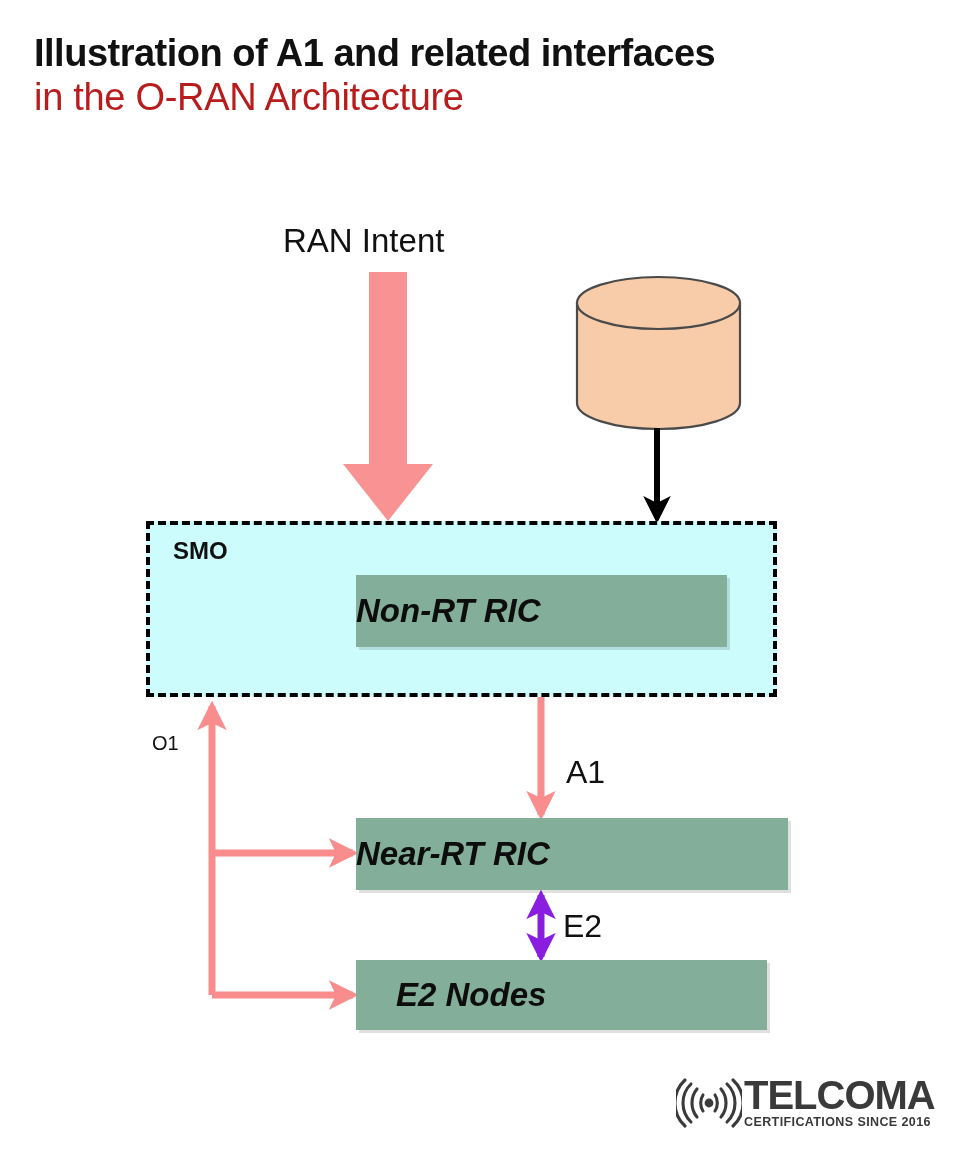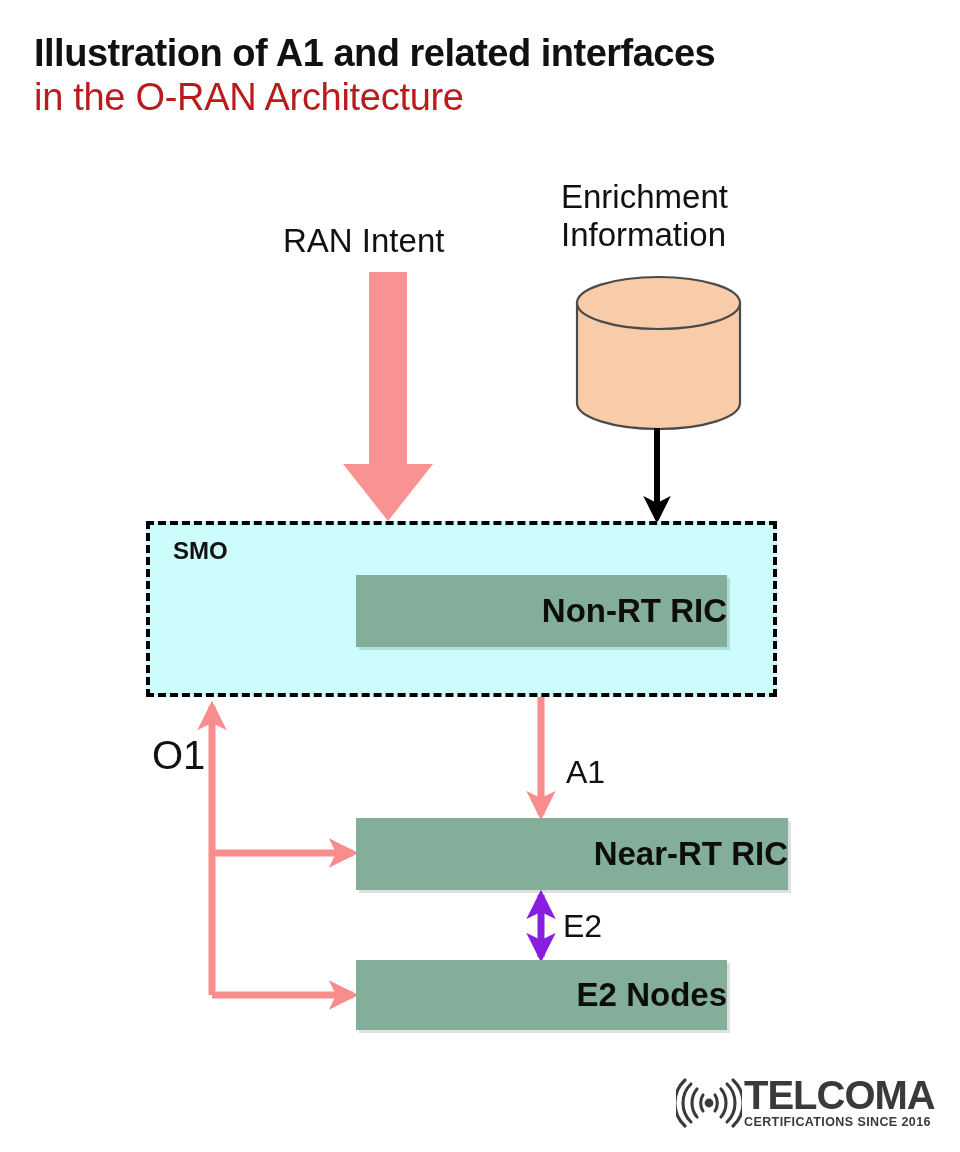--- a/index.html
+++ b/index.html
@@ -50,21 +50,21 @@
     font-weight: normal;
     line-height: 1.16;
     white-space: nowrap;
   }
   #label-ran-intent { left: 283px; top: 222px; }
   #label-enrichment {
     left: 561px;
     top: 178px;
     text-align: left;
   }
-  #label-o1 { left: 152px; top: 732px; font-size: 40px; }
+  #label-o1 { left: 152px; top: 732px; font-size: 20px; }
   #label-a1 { left: 566px; top: 734px; font-size: 32px; margin-top: 20px; }
   #label-e2 { left: 563px; top: 908px; font-size: 32px; }
 
   
   #vector {
     position: absolute;
     left: 0;
     top: 0;
     width: 960px;
     height: 1152px;
@@ -90,21 +90,22 @@
     color: #111111;
   }
 
   
   .node-box {
     position: absolute;
     background: #83ae99;
     box-shadow: 3px 3px 0 rgba(0,0,0,0.12);
     display: flex;
     align-items: center;
-    justify-content: flex-end;
+    justify-content: flex-start;
+    font-style: italic;
   }
   .node-label {
     font-size: 33px;
     font-weight: bold;
     color: #0d0d0d;
     white-space: nowrap;
   }
   #node-nonrt {
     left: 356px;
     top: 575px;
@@ -115,20 +116,21 @@
     left: 356px;
     top: 818px;
     width: 432px;
     height: 72px;
   }
   #node-e2nodes {
     left: 356px;
     top: 960px;
     width: 371px;
     height: 70px;
+    padding-left: 40px;
   }
 
   
   #brand-logo {
     position: absolute;
     left: 676px;
     top: 1068px;
     width: 268px;
     height: 70px;
     display: flex;
@@ -199,24 +201,20 @@
 
     <path d="M 212 995 L 212 706" fill="none" stroke="#f98c8c" stroke-width="7" marker-end="url(#head-salmon)"></path>
 
     <path d="M 212 853 L 353 853" fill="none" stroke="#f98c8c" stroke-width="7" marker-end="url(#head-salmon)"></path>
 
     <path d="M 212 995 L 353 995" fill="none" stroke="#f98c8c" stroke-width="7" marker-end="url(#head-salmon)"></path>
   </svg>
 
   <div class="plain-label" id="label-ran-intent">RAN Intent</div>
 
-  <div class="plain-label" id="label-enrichment">
-    <div>Enrichment</div>
-    <div>Information</div>
-  </div>
 
   <div class="plain-label" id="label-o1">O1</div>
   <div class="plain-label" id="label-a1">A1</div>
   <div class="plain-label" id="label-e2">E2</div>
 
   <div id="smo-box"></div>
   <div id="smo-label">SMO</div>
 
   <div class="node-box" id="node-nonrt">
     <span class="node-label">Non-RT RIC</span>

